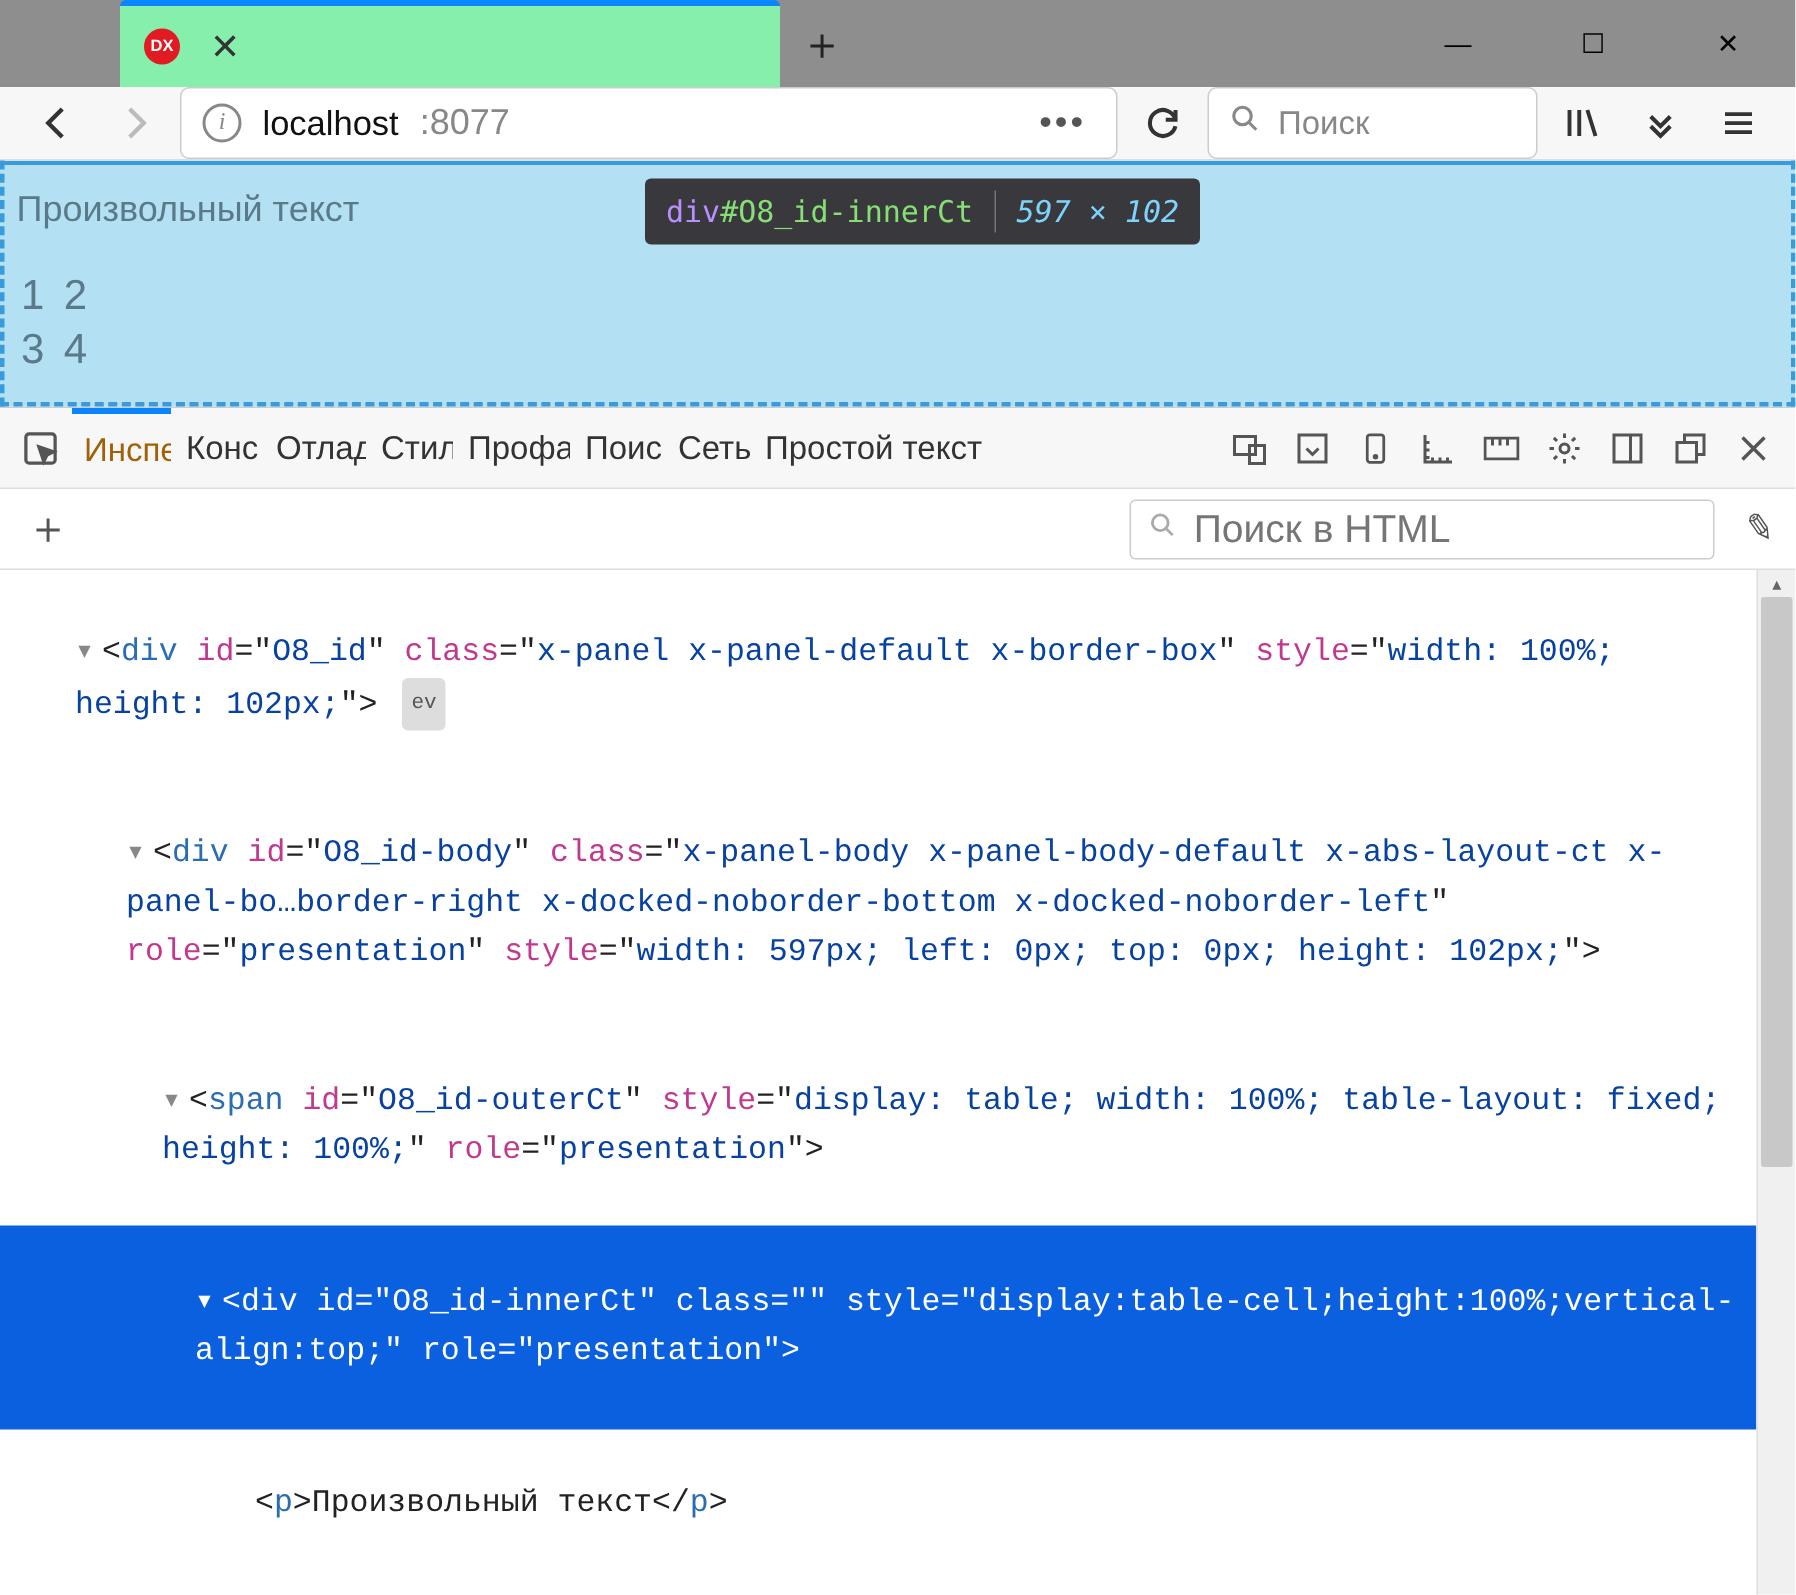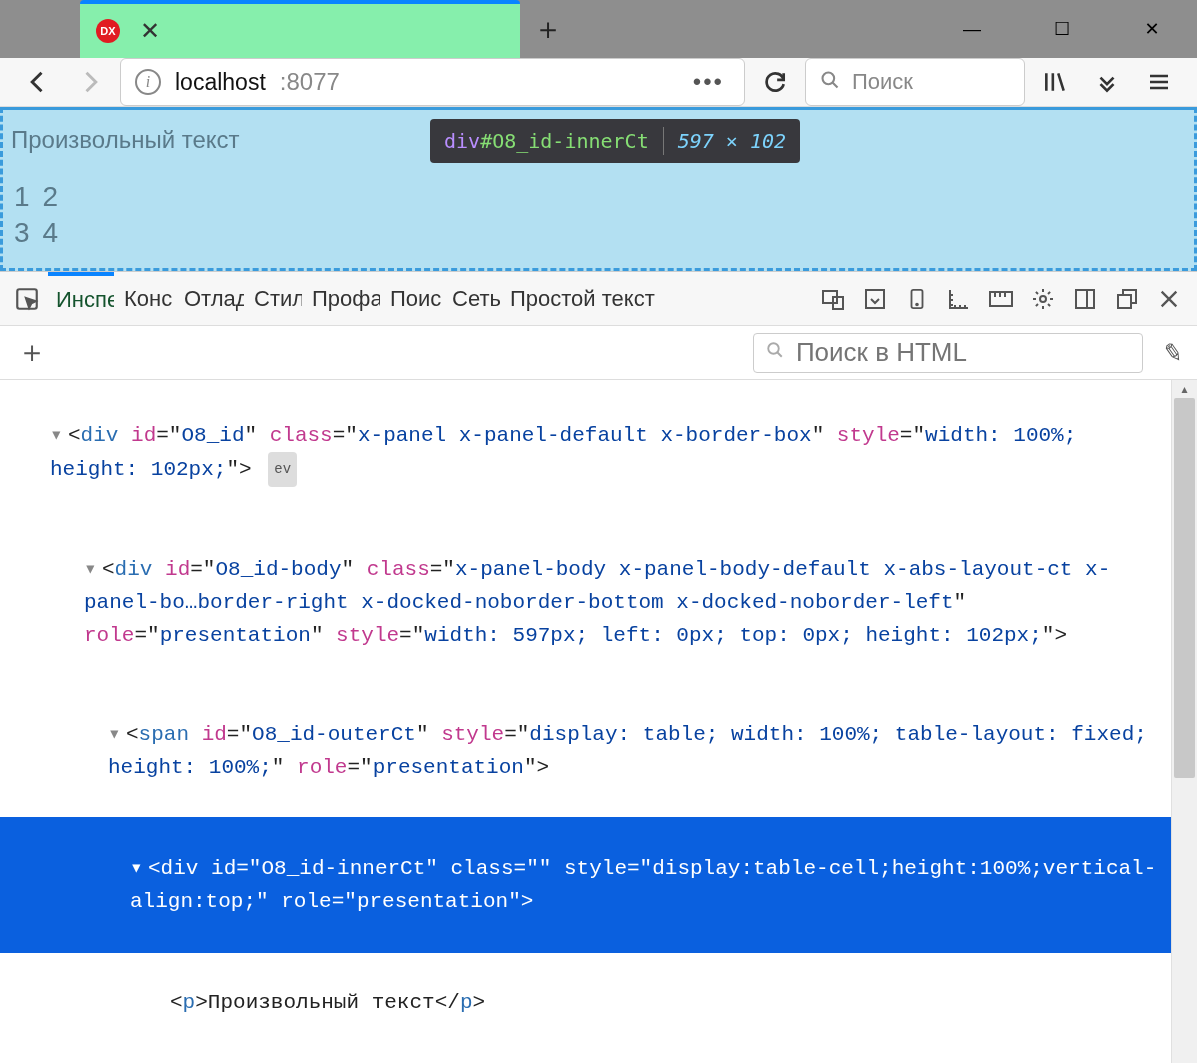--- a/index.html
+++ b/index.html
@@ -42,21 +42,21 @@
   .tt-tag { color:#b98eff; padding-left:14px;}
   .tt-id { color:#86de74; }
   .tt-sep { width:1px; height:28px; background:#777; margin:0 14px;}
   .tt-dims { color:#7dd3fc; padding-right:14px;font-style:italic;}
 
   
   .devtools { flex:1; display:flex; flex-direction:column; border-top: 1px solid #ccc; background:#fff;}
   .dt-tabbar { height:54px; border-bottom:1px solid #ddd; display:flex; align-items:center; padding:0 8px; gap:2px; background:#f7f7f7; position:relative;}
   .picker-icon { width:38px; height:38px; display:flex; align-items:center; justify-content:center; cursor:pointer;}
   .dt-tab { height:52px; display:flex; align-items:center; padding:0 8px; font-size:22px; color:#333; cursor:pointer; white-space:nowrap; overflow:hidden;}
-  .dt-tab.active { color:#14532d; border-top: 4px solid #0a84ff; margin-top:-2px; padding-top:0px;}
+  .dt-tab.active { color:#a16207; border-top: 4px solid #0a84ff; margin-top:-2px; padding-top:0px;}
   .dt-right-icons { margin-left:auto; display:flex; align-items:center; gap:2px;}
   .dt-icon { width:40px; height:40px; display:flex; align-items:center; justify-content:center; cursor:pointer; color:#555;}
 
   .dt-searchbar { height:54px; border-bottom:1px solid #ddd; display:flex; align-items:center; padding:0 14px; background:#fff;}
   .plus-btn { font-size:30px; color:#555; width:36px; text-align:center; cursor:pointer;}
   .dt-search { margin-left:auto; width:390px; height:40px; border:1px solid #ccc; border-radius:4px; display:flex; align-items:center; padding:0 12px; gap:10px;}
   .dt-search .glass{ color:#aaa; font-size:18px;}
   .dt-search input { border:none; outline:none; font-size:26px; background:transparent; flex:1; }
   .pencil { margin-left:20px; font-size:24px; color:#555; cursor:pointer; transform: rotate(10deg); }
 

